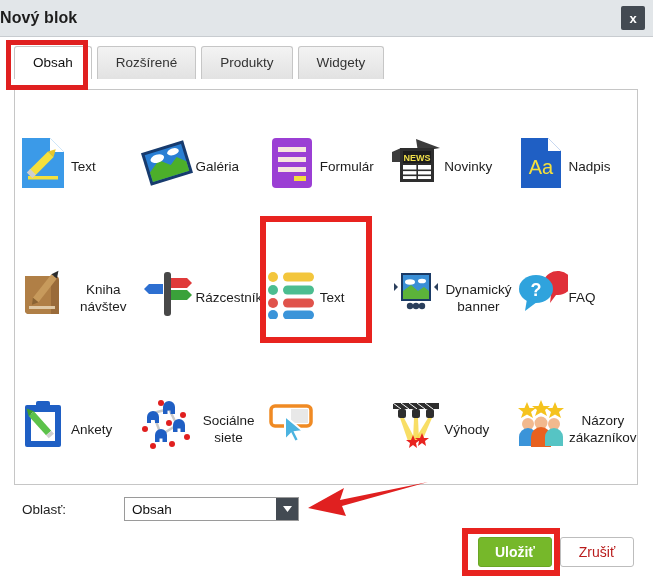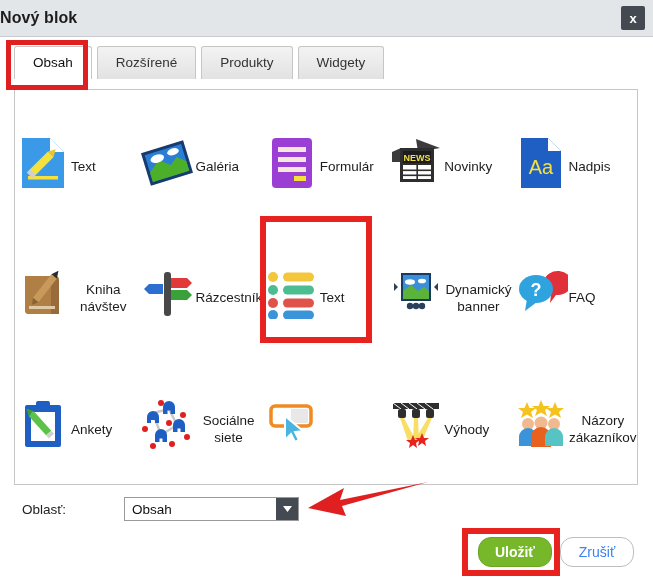--- a/index.html
+++ b/index.html
@@ -207,38 +207,38 @@
     right: 14px;
     top: 52px;
     display: flex;
     align-items: center;
   }
   .btn {
     height: 30px;
     min-width: 74px;
     font-size: 14px;
     font-weight: bold;
-    border-radius: 13px;
+    border-radius: 3px;
     display: flex;
     align-items: center;
     justify-content: center;
     cursor: pointer;
     box-sizing: border-box;
     padding: 0 14px;
   }
   .btn-save {
     background: #76b82a;
     border: 1px solid #6aa625;
     color: #ffffff;
     margin-right: 8px;
   }
   .btn-cancel {
     background: #ffffff;
     border: 1px solid #bdbdbd;
-    color: #3b82f6;
+    color: #b91c1c;
     font-weight: normal;
   }
   .hl-save {
     position: absolute;
     right: 88px;
     top: 43px;
     width: 98px;
     height: 48px;
     border: 6px solid #e8231f;
     box-sizing: border-box;

